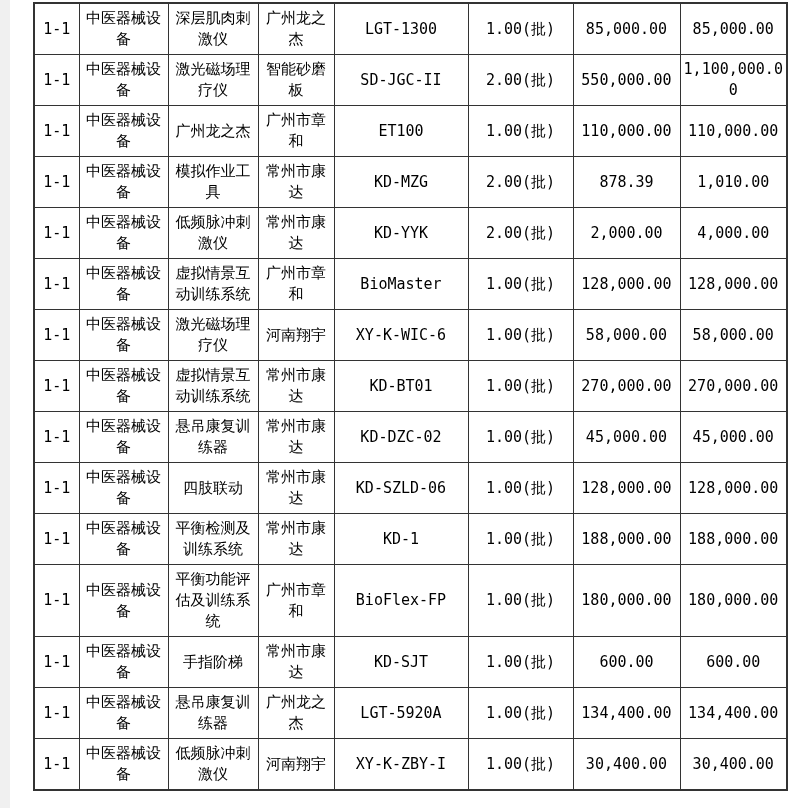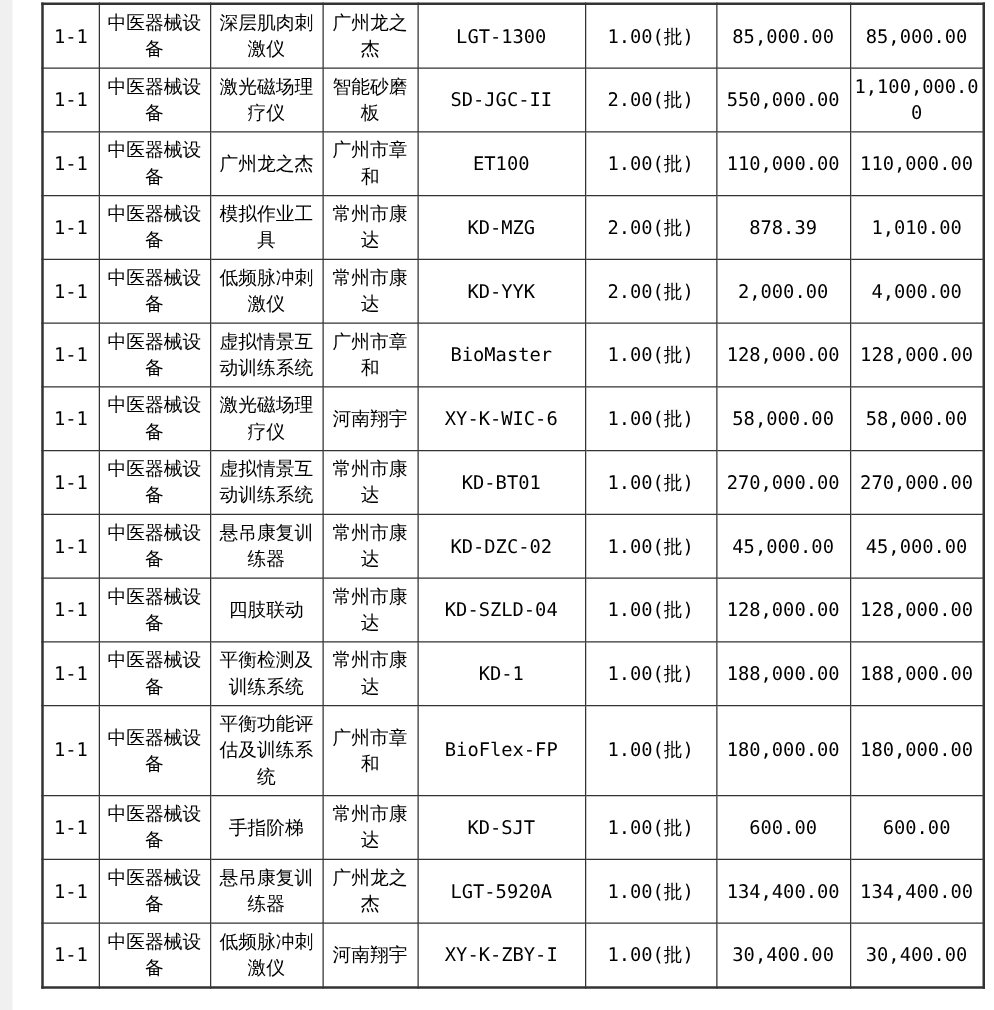--- a/index.html
+++ b/index.html
@@ -145,21 +145,21 @@
             <td class="col-model">KD-DZC-02</td>
             <td class="col-qty">1.00(批)</td>
             <td class="col-unit_price">45,000.00</td>
             <td class="col-total_price">45,000.00</td>
           </tr>
           <tr>
             <td class="col-pkg">1-1</td>
             <td class="col-category">中医器械设备</td>
             <td class="col-name">四肢联动</td>
             <td class="col-supplier">常州市康达</td>
-            <td class="col-model">KD-SZLD-04</td>
+            <td class="col-model">KD-SZLD-06</td>
             <td class="col-qty">1.00(批)</td>
             <td class="col-unit_price">128,000.00</td>
             <td class="col-total_price">128,000.00</td>
           </tr>
           <tr>
             <td class="col-pkg">1-1</td>
             <td class="col-category">中医器械设备</td>
             <td class="col-name">平衡检测及训练系统</td>
             <td class="col-supplier">常州市康达</td>
             <td class="col-model">KD-1</td>

